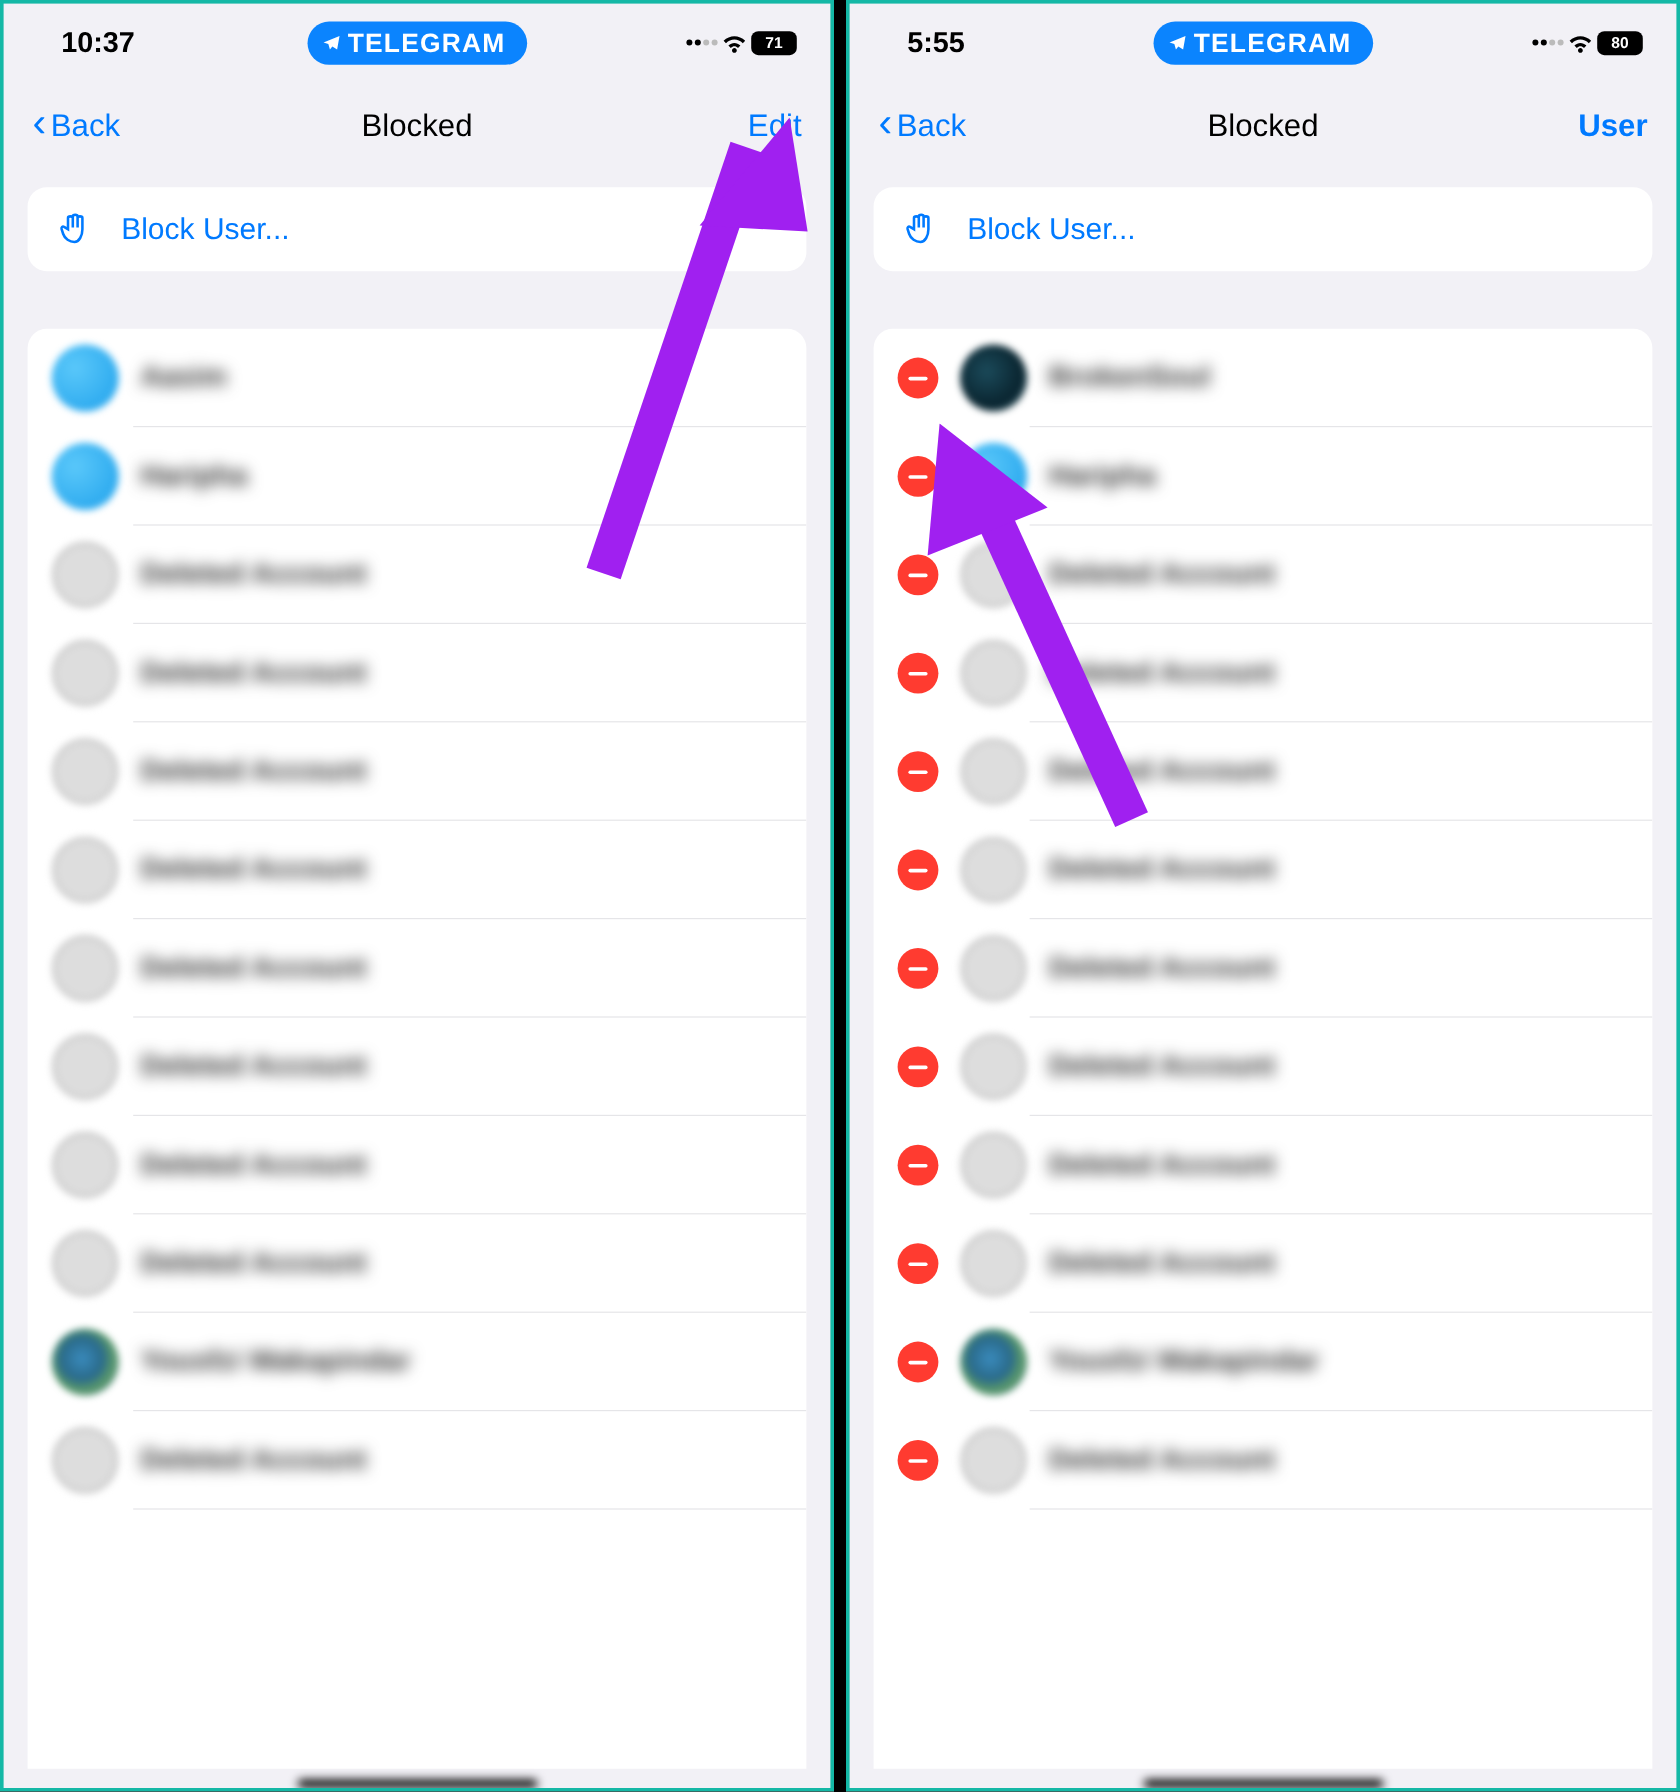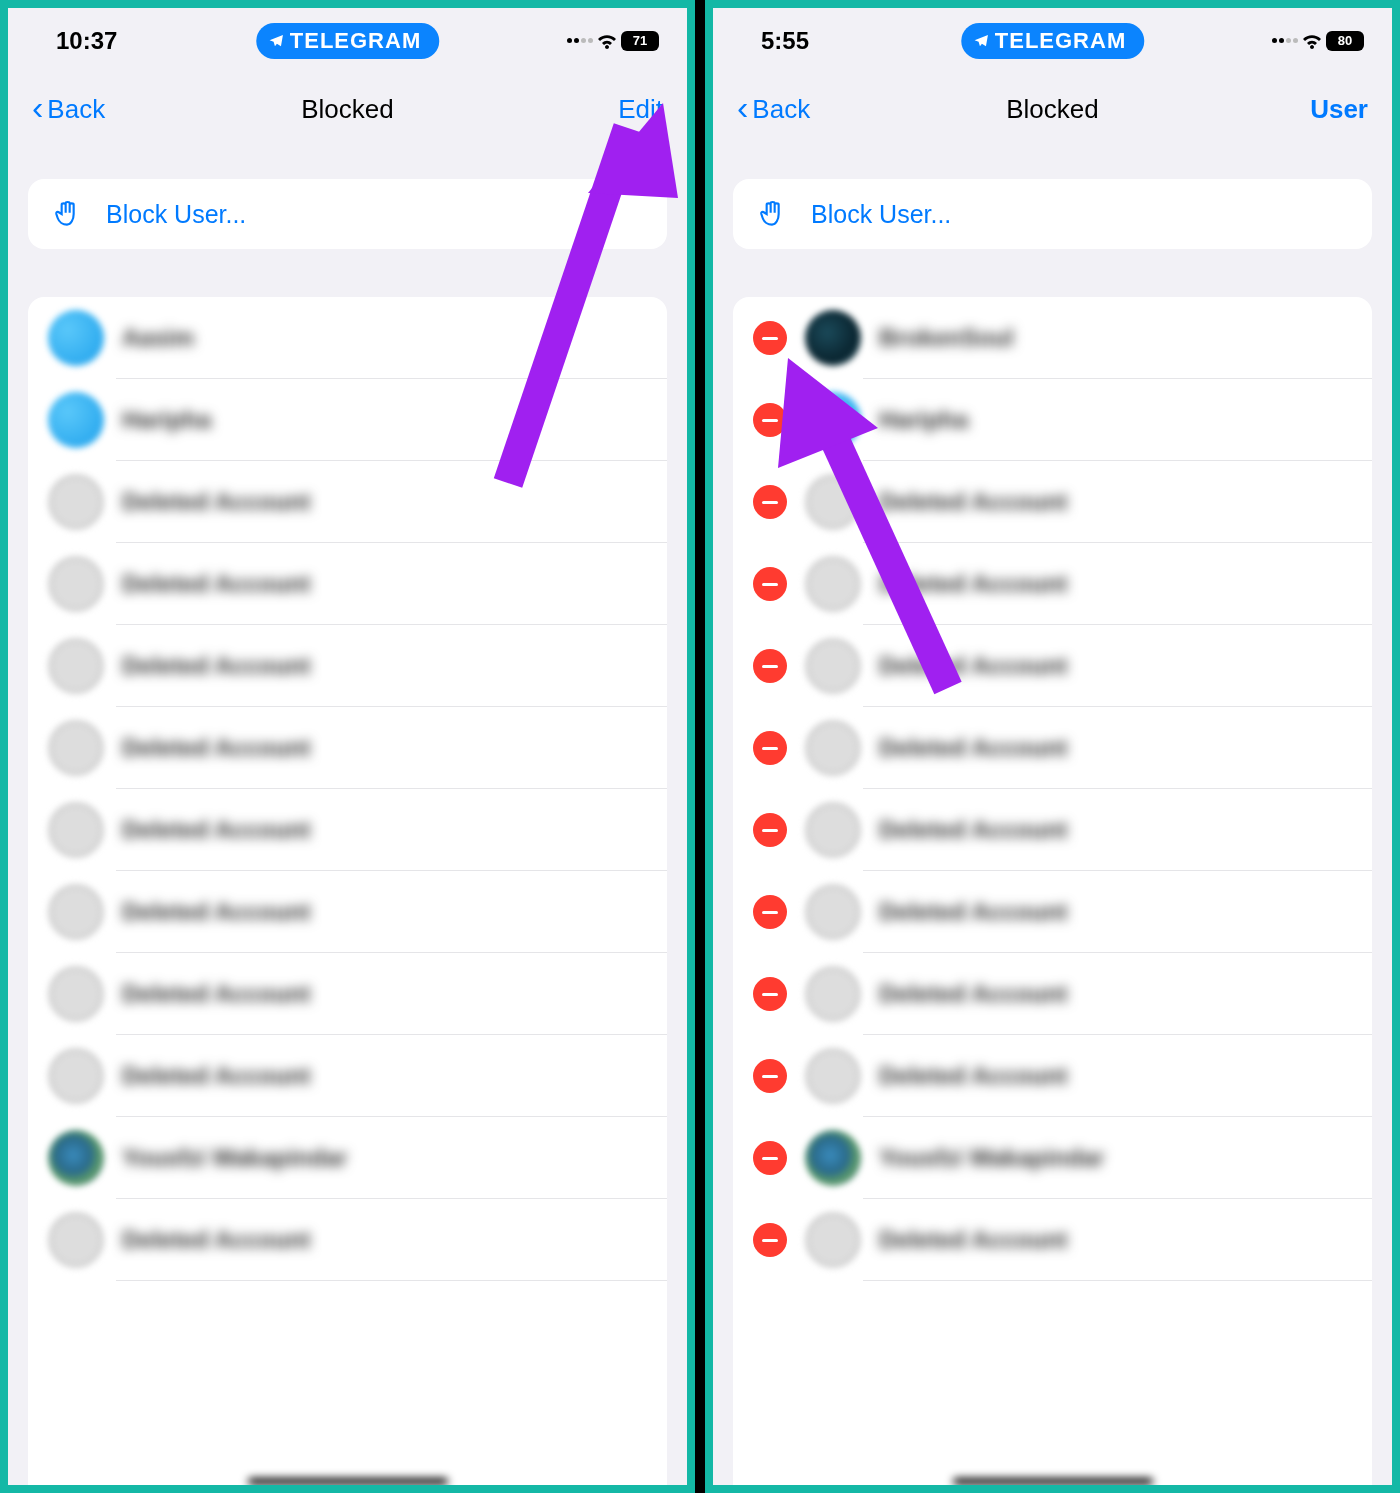--- a/index.html
+++ b/index.html
@@ -6,21 +6,21 @@
     body {
       font-family: -apple-system, BlinkMacSystemFont, "Segoe UI", Helvetica, Arial, sans-serif;
       background: #000;
       display: flex;
       width: 1400px;
       height: 1493px;
     }
     .phone {
       flex: 1;
       background: #f2f1f6;
-      border: 8px solid #14b8a6;
+      border: 3px solid #14b8a6;
       position: relative;
       overflow: hidden;
     }
     .divider {
       width: 10px;
       background: #000;
     }
     .status-bar {
       height: 65px;
       display: flex;
@@ -111,21 +111,21 @@
       color: #007aff;
       font-size: 26px;
     }
     .nav-action.bold { font-weight: 600; }
     .content {
       padding: 0 20px;
     }
     .block-user-card {
       background: #fff;
       border-radius: 16px;
-      margin-top: 34px;
+      margin-top: 16px;
       padding: 18px 22px;
       display: flex;
       align-items: center;
       gap: 22px;
     }
     .hand-icon {
       width: 34px;
       height: 34px;
       display: flex;
       align-items: center;

